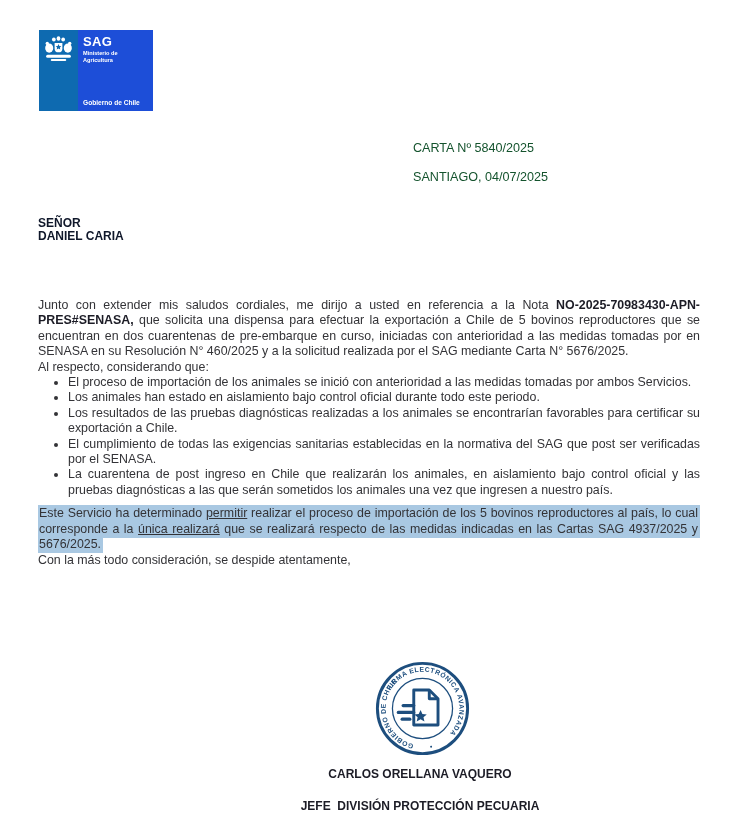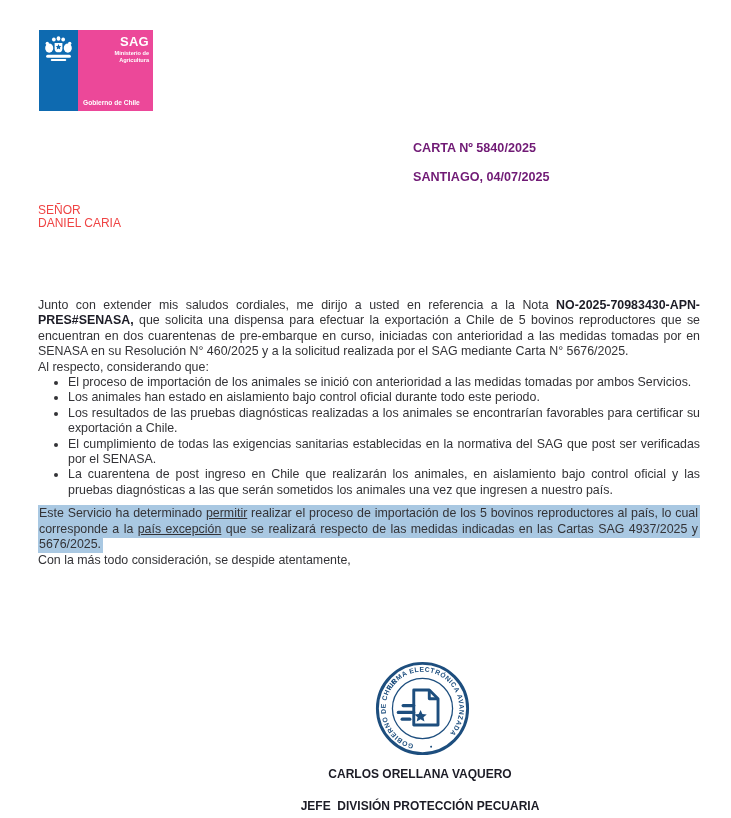--- a/index.html
+++ b/index.html
@@ -29,26 +29,25 @@
   }
   .logo-blue svg {
     position: absolute;
     left: 4px;
     top: 6px;
     width: 31px;
     height: 28px;
   }
   .logo-red {
     flex: 1;
-    background: #ec4899;
+    background: #1d4ed8;
     color: #ffffff;
     position: relative;
-    padding: 5px 4px 0 5px;
+    padding: 5px 11px 0 5px;
     box-sizing: border-box;
-    text-align: right;
   }
   .logo-org {
     font-weight: bold;
     font-size: 13px;
     line-height: 13px;
     letter-spacing: 0.3px;
   }
   .logo-ministry {
     margin-top: 2px;
     font-weight: bold;
@@ -61,36 +60,36 @@
     bottom: 5px;
     font-weight: bold;
     font-size: 6.6px;
   }
 
   
   .meta {
     position: absolute;
     left: 413px;
     top: 141px;
-    font-weight: bold;
+    font-weight: normal;
     font-size: 12.6px;
-    color: #701a75;
+    color: #14532d;
   }
   .meta-date { margin-top: 15px; }
 
   
   .recipient {
     position: absolute;
     left: 38px;
-    top: 204px;
+    top: 217px;
     width: 650px;
-    font-weight: normal;
+    font-weight: bold;
     font-size: 12px;
     line-height: 13.4px;
-    color: #ef4444;
+    color: #0f172a;
   }
 
   
   .content {
     position: absolute;
     left: 38px;
     top: 286px;
     width: 662px;
     font-size: 12.4px;
     line-height: 15.4px;
@@ -190,21 +189,21 @@
     <p class="p-respecto">Al respecto, considerando que:</p>
 
     <ul class="bullet-list">
       <li>El proceso de importación de los animales se inició con anterioridad a las medidas tomadas por ambos Servicios.</li>
       <li>Los animales han estado en aislamiento bajo control oficial durante todo este periodo.</li>
       <li>Los resultados de las pruebas diagnósticas realizadas a los animales se encontrarían favorables para certificar su exportación a Chile.</li>
       <li>El cumplimiento de todas las exigencias sanitarias establecidas en la normativa del SAG que post ser verificadas por el SENASA.</li>
       <li>La cuarentena de post ingreso en Chile que realizarán los animales, en aislamiento bajo control oficial y las pruebas diagnósticas a las que serán sometidos los animales una vez que ingresen a nuestro país.</li>
     </ul>
 
-    <p class="p-highlight"><span class="hl"><span>Este Servicio ha determinado </span><span class="u">permitir</span><span> realizar el proceso de importación de los 5 bovinos reproductores al país, lo cual corresponde a la </span><span class="u">país excepción</span><span> que se realizará respecto de las medidas indicadas en las Cartas SAG 4937/2025 y 5676/2025.</span></span></p>
+    <p class="p-highlight"><span class="hl"><span>Este Servicio ha determinado </span><span class="u">permitir</span><span> realizar el proceso de importación de los 5 bovinos reproductores al país, lo cual corresponde a la </span><span class="u">única realizará</span><span> que se realizará respecto de las medidas indicadas en las Cartas SAG 4937/2025 y 5676/2025.</span></span></p>
 
     <p class="p-closing">Con la más todo consideración, se despide atentamente,</p>
   </div>
 
   <svg class="stamp" viewBox="0 0 100 100" aria-hidden="true">
     <defs>
       <path id="arc" d="M 50,88 A 38,38 0 1,1 50,12 A 38,38 0 1,1 50,88"></path>
     </defs>
     <circle cx="50" cy="50" r="46.5" fill="none" stroke="#1d4e7e" stroke-width="3"></circle>
     <circle cx="50" cy="50" r="31" fill="none" stroke="#1d4e7e" stroke-width="1.3"></circle>

